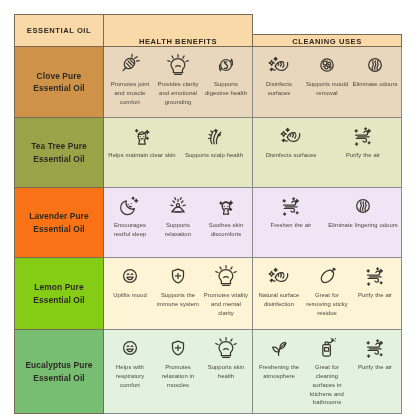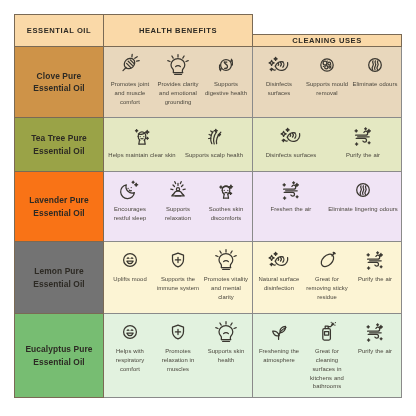--- a/index.html
+++ b/index.html
@@ -19,21 +19,21 @@
   #header-row{height:33px;}
   .hcell{
     box-sizing:border-box;
     display:flex;align-items:center;justify-content:center;
     background:#FAD9A8;
     border:1px solid #7a6a55;
     font-size:7.6px;font-weight:bold;letter-spacing:.55px;
     color:#2d2a24;text-transform:uppercase;
     white-space:nowrap;
   }
-  .hcell + .hcell{border-left:none;}
+  .hcell + .hcell{border-left:none;align-items:flex-end;}
   .h-oil{width:90px;}
   .h-benefit{width:149px;}
   .h-clean{width:149px;margin-top:20px;}
 
   
   .brow{box-sizing:border-box;}
   .label-cell{
     width:90px;box-sizing:border-box;
     border:1px solid #7a6a55;border-top:none;
     display:flex;align-items:center;justify-content:center;
@@ -61,21 +61,21 @@
     color:#3a3730;flex:none;
   }
   .ico svg{display:block;width:24px;height:24px;}
   .cap{
     font-size:5.9px;line-height:1.5;color:#4a463d;
     letter-spacing:.05px;word-spacing:.2px;
   }
 
   
   .r-clove{height:71px;}
-  .r-tea{height:54px;}
+  .r-tea{height:70px;}
   .r-lav{height:70px;}
   .r-lem{height:72px;}
   .r-euc{height:84px;}
 </style>
 </head>
 <body>
 
 <div id="table">
 
   <div class="row" id="header-row">
@@ -347,21 +347,21 @@
       <path d="M12 16.6c-.9-1.1-.5-2.2.1-3.2.7-1 1-2 .3-3.1-.4-.7-.5-1.6 0-2.4"></path>
       <path d="M14.4 16.4c-.9-1.1-.5-2.2.1-3.1.7-1 1-2 .3-3.1-.4-.7-.5-1.6 0-2.4"></path>
     </g>
               </svg>
             </div>
             <div class="cap">Eliminate lingering odours</div>
           </div>
         </div>
       </div>
       <div class="row brow r-lem">
-        <div class="label-cell" style="background: #737373;">
+        <div class="label-cell" style="background: #84cc16;">
           <span>Lemon Pure Essential Oil</span>
         </div>
         <div class="group g-benefit" style="background: rgb(252, 244, 212);">
           <div class="item">
             <div class="ico">
               <svg viewBox="0 0 24 24">
                 <g style="fill:none;stroke:currentColor;stroke-width:1.25;stroke-linecap:round;stroke-linejoin:round">
       <circle cx="12" cy="12" r="6.4"></circle>
       <path d="M9.2 10.3c.5-.6 1.2-.6 1.7 0M13.1 10.3c.5-.6 1.2-.6 1.7 0"></path>
       <path d="M8.9 13.2c.6 1.5 1.8 2.3 3.1 2.3s2.5-.8 3.1-2.3z"></path>

